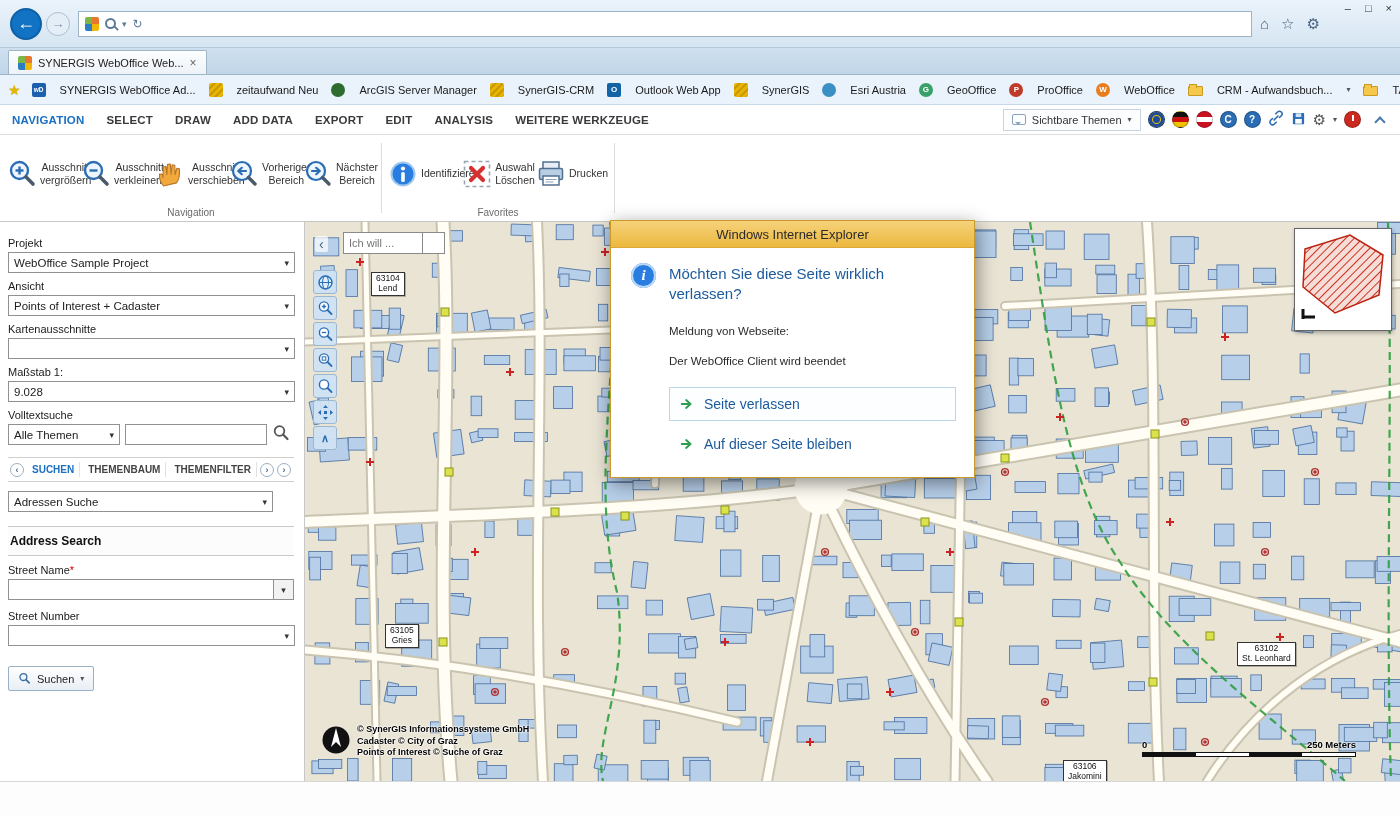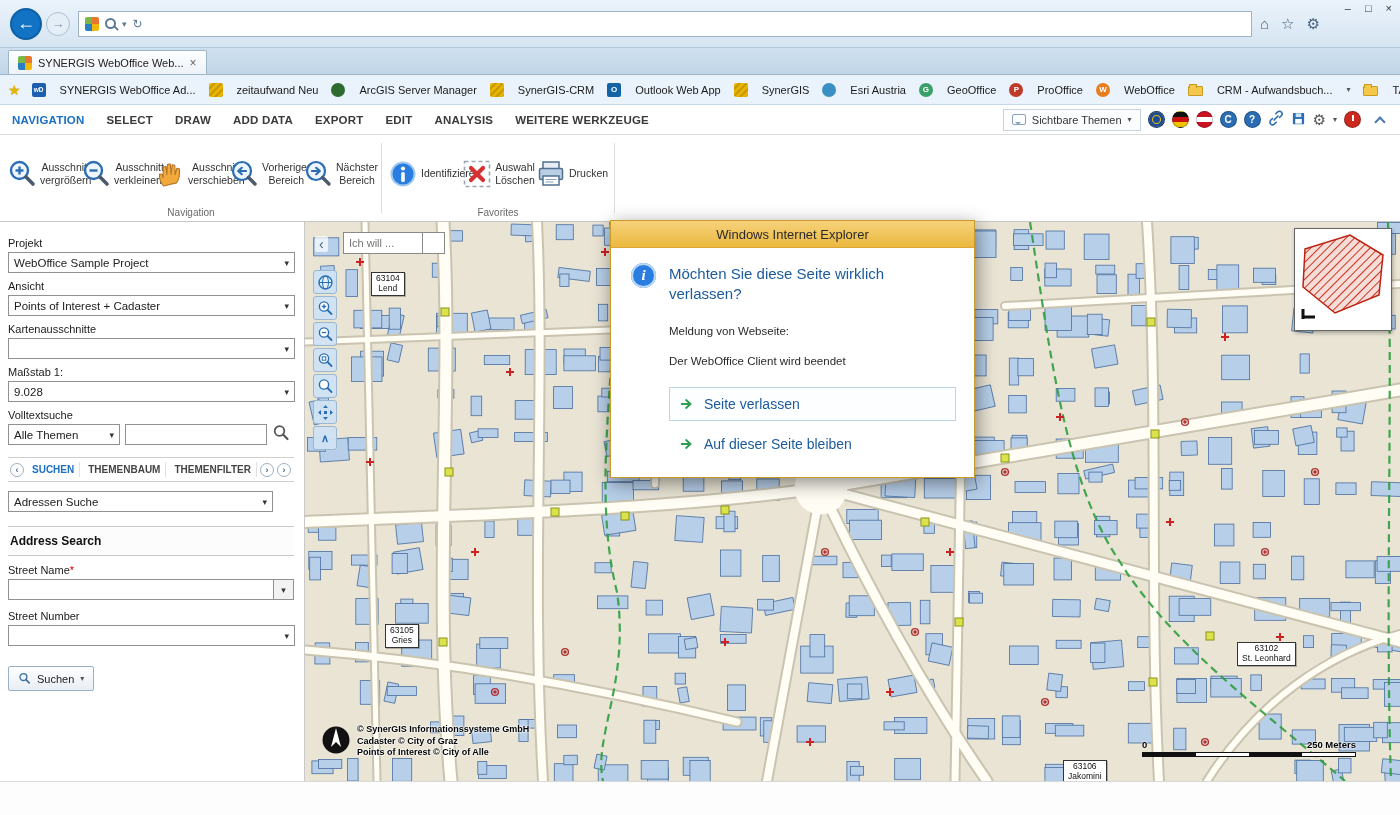--- a/index.html
+++ b/index.html
@@ -983,21 +983,21 @@
     </div>
 
     <div class="credits">
       <svg width="30" height="38" viewBox="0 0 30 38">
           <circle cx="15" cy="19" r="13.5" fill="#111"></circle>
           <path d="M15 7 L20 26 L15 21 L10 26 Z" fill="#fff"></path>
         </svg>
       <div class="txt">
         <div>© SynerGIS Informationssysteme GmbH</div>
         <div>Cadaster © City of Graz</div>
-        <div>Points of Interest © City of Alle</div>
+        <div>Points of Interest © Suche of Graz</div>
       </div>
     </div>
 
     <div class="scalebar">
       <div class="nums">
         <span>0</span>
         <span>250 Meters</span>
       </div>
       <div class="bar"></div>
     </div>

